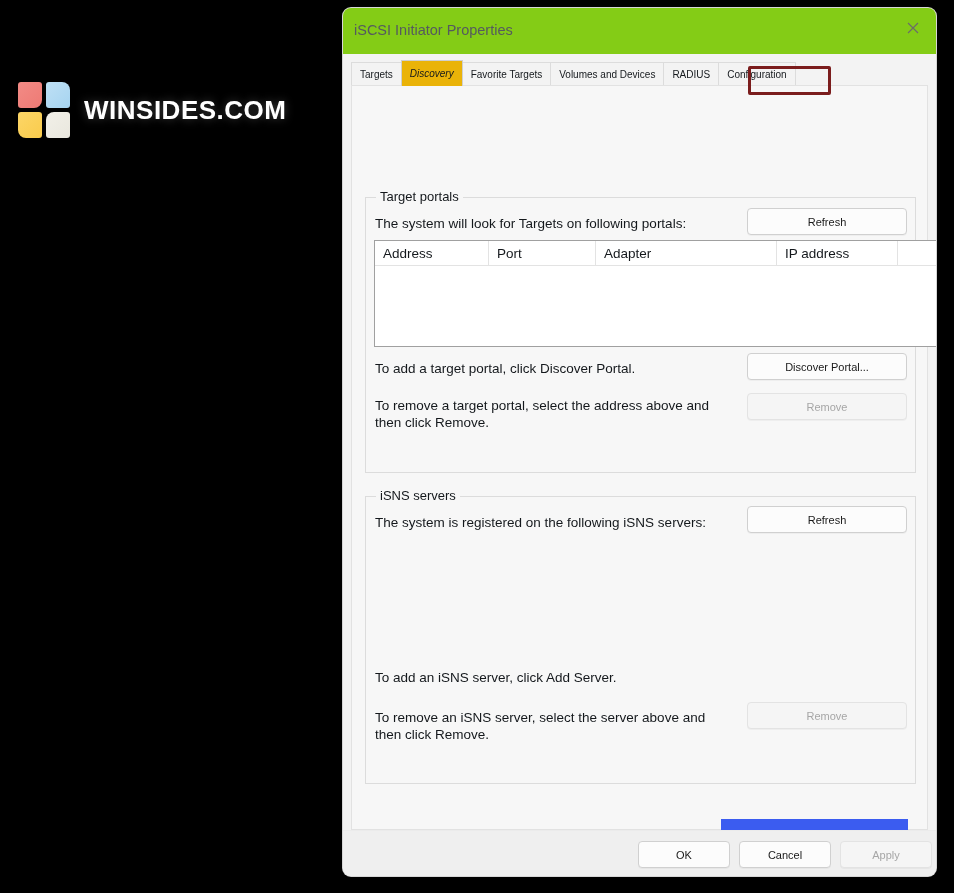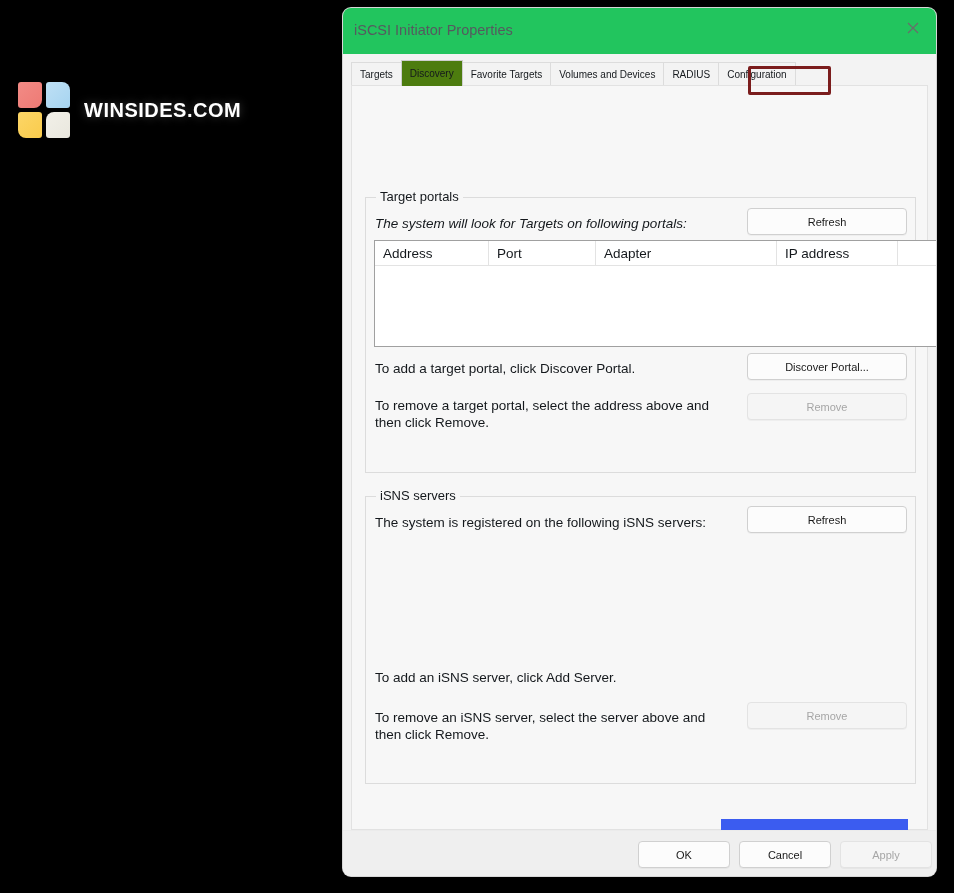--- a/index.html
+++ b/index.html
@@ -24,41 +24,41 @@
     grid-template-rows: 26px 26px;
     gap: 4px;
   }
   .logo-sq { width: 24px; height: 26px; }
   .sq-tl { background: linear-gradient(135deg,#f28b86,#ee7a74); border-radius: 3px 3px 8px 3px; }
   .sq-tr { background: linear-gradient(135deg,#bfe0f5,#a6d4f0); border-radius: 3px 8px 3px 3px; }
   .sq-bl { background: linear-gradient(135deg,#fcd667,#f9cb4c); border-radius: 3px 3px 3px 8px; }
   .sq-br { background: linear-gradient(135deg,#f2f0e8,#e9e7de); border-radius: 8px 3px 3px 3px; }
   .logo-text {
     color: #ffffff;
-    font-size: 20px;
+    font-size: 26px;
     font-weight: bold;
     letter-spacing: 0.5px;
     font-family: "Liberation Sans", sans-serif;
     text-shadow: 0 0 10px rgba(255,255,255,0.25);
   }
 
   
   .dialog {
     position: absolute;
     left: 343px; top: 8px;
     width: 593px; height: 868px;
     background: #f3f3f3;
     border-radius: 8px;
     box-shadow: 0 0 0 1px #d6d6d6;
     overflow: hidden;
   }
   .titlebar {
     position: relative;
     height: 46px;
-    background: #22c55e;
+    background: #84cc16;
     padding-left: 36px;
   }
   .title-text {
     position: absolute; left: 11px; top: 14px;
     font-size: 14.5px; color: #555a5f;
     font-family: "Liberation Sans", sans-serif;
   }
   .close-btn {
     position: absolute; right: 0px; top: 0px;
     width: 46px; height: 40px;
@@ -80,24 +80,25 @@
     display: flex; align-items: center;
     font-size: 10px; color: #14181c;
     background: #f3f3f3;
     border: 1px solid #dcdcdc;
     border-bottom: none;
     margin-right: -1px;
     white-space: nowrap;
     font-family: "Liberation Sans", sans-serif;
   }
   .tab.selected {
-    background: #4d7c0f;
+    background: #eab308;
     border-color: #cfcfcf;
     z-index: 2;
     height: 26px;
+    font-style: italic;
   }
   .tab-annot {
     position: absolute;
     left: 405px; top: 58px;
     width: 83px; height: 29px;
     border: 3px solid #7b1d1d;
     border-radius: 2px;
     pointer-events: none;
     z-index: 5;
   }
@@ -253,21 +254,21 @@
         <span>Configuration</span>
       </div>
     </div>
     <div class="tab-annot"></div>
 
     <div class="tabpage">
 
       <div class="groupbox" id="gb-target">
         <div class="group-legend">Target portals</div>
 
-        <div class="hint" style="left:9px; top:17px; width:380px;font-style:italic;">The system will look for Targets on following portals:</div>
+        <div class="hint" style="left:9px; top:17px; width:380px;">The system will look for Targets on following portals:</div>
 
         <div class="btn" style="left:381px; top:10px; width:160px; height:27px;">Refresh</div>
 
         <div class="listview" style="left:8px; top:42px; width:639px; height:107px;">
           <div class="lv-header">
             <div class="lv-col" style="width:114px;">Address</div>
             <div class="lv-col" style="width:107px;">Port</div>
             <div class="lv-col" style="width:181px;">Adapter</div>
             <div class="lv-col" style="width:121px;">IP address</div>
             <div class="lv-col" style="width:8px;"></div>

